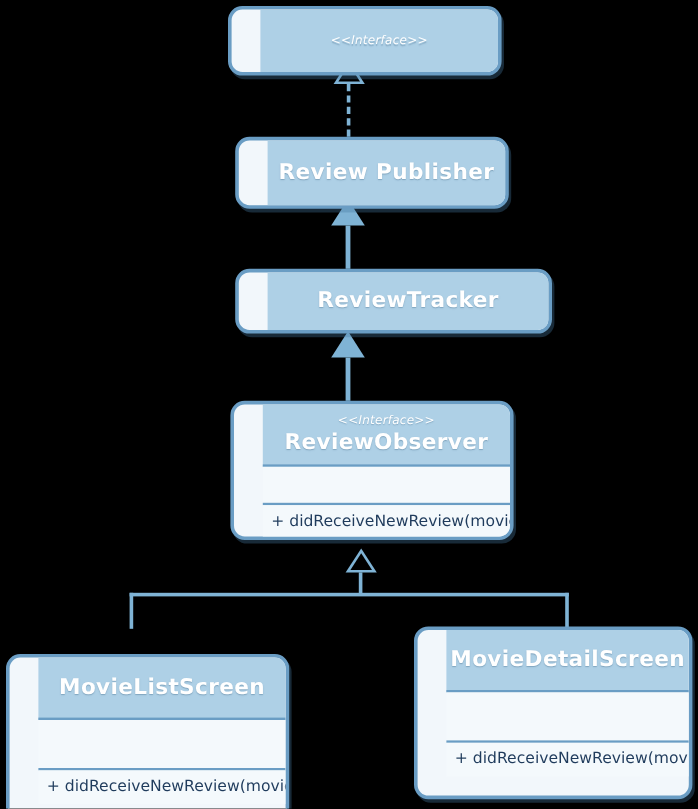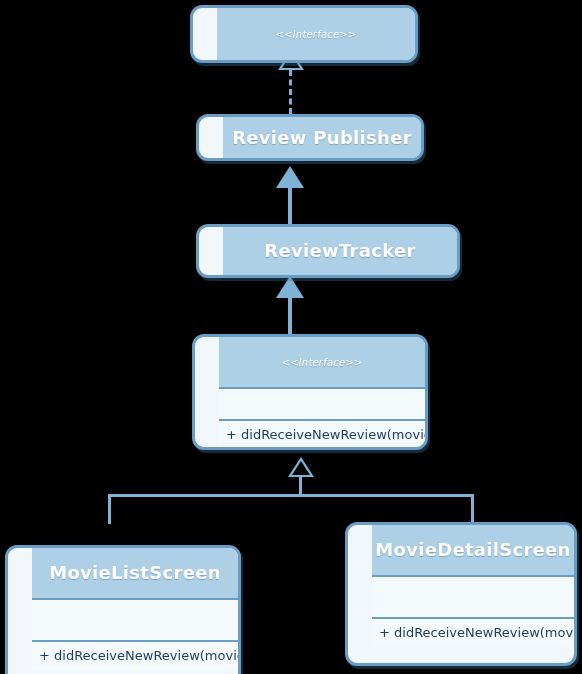--- a/index.html
+++ b/index.html
@@ -132,35 +132,36 @@
   <div class="edge-line" style="left:108px; top:494px; width:366px; height:3px;"></div>
   <div class="edge-line" style="left:108px; top:494px; width:3px; height:30px;"></div>
   <div class="edge-line" style="left:471px; top:494px; width:3px; height:30px;"></div>
 
   <div class="uml-box single" style="left:190px; top:5px; width:228px; height:58px;">
     <div class="uml-header">
       <div class="stereotype">&lt;&lt;Interface&gt;&gt;</div>
     </div>
   </div>
 
-  <div class="uml-box single" style="left:196px; top:114px; width:228px; height:47px;">
+  <div class="uml-box single" style="left:196px; top:114px; width:228px; height:60px;">
     <div class="uml-header">
       <div class="class-name">Review Publisher</div>
     </div>
   </div>
 
   <div class="uml-box single" style="left:196px; top:224px; width:264px; height:54px;">
     <div class="uml-header">
       <div class="class-name">ReviewTracker</div>
     </div>
   </div>
 
   <div class="uml-box" style="left:192px; top:334px; width:236px; height:116px;">
     <div class="uml-header" style="height:52px;">
       <div class="stereotype">&lt;&lt;Interface&gt;&gt;</div>
+      <div class="class-name">ReviewObserver</div>
     </div>
     <div class="uml-attrs" style="height:32px;"></div>
     <div class="uml-methods">+ didReceiveNewReview(movieID:String)</div>
   </div>
 
   <div class="uml-box" style="left:5px; top:545px; width:236px; height:184px;">
     <div class="uml-header" style="height:52px;">
       <div class="class-name">MovieListScreen</div>
     </div>
     <div class="uml-attrs" style="height:42px;"></div>

